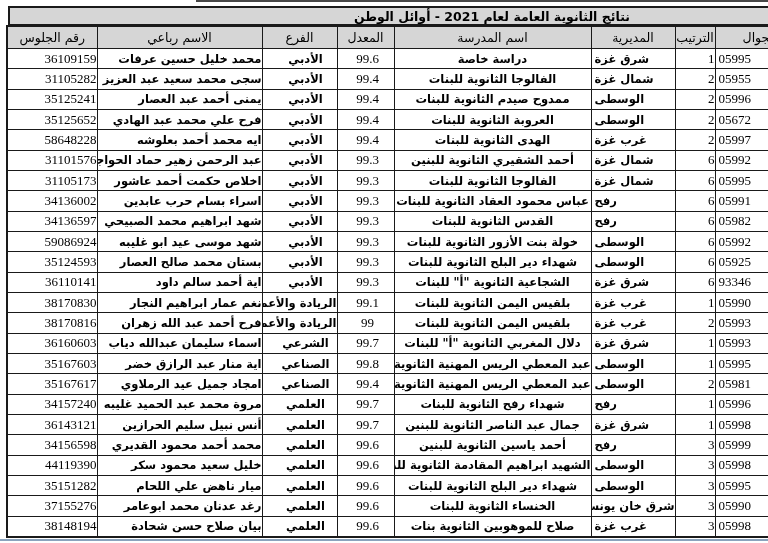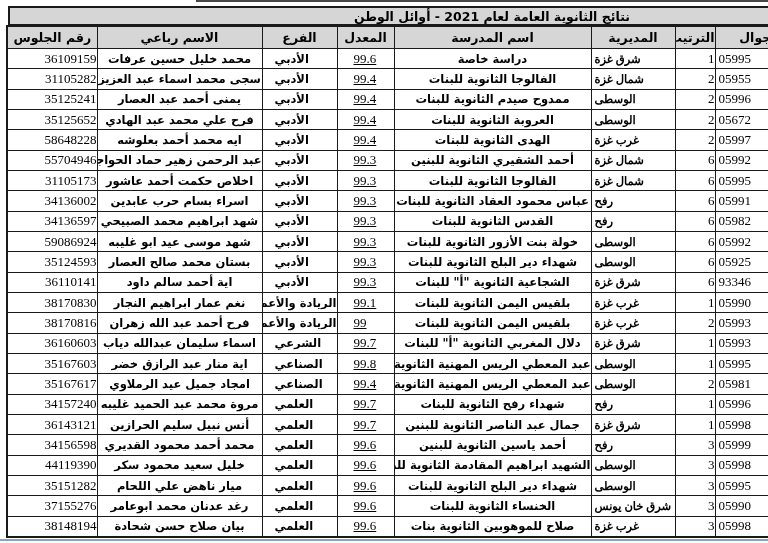--- a/index.html
+++ b/index.html
@@ -18,35 +18,35 @@
   }
   table.results{
     border-collapse:collapse;table-layout:fixed;width:798px;margin-top:-1px;
     border:2px solid #1a1a1a;
   }
   col.c-phone{width:90px}col.c-rank{width:40px}col.c-dir{width:84px}
   col.c-school{width:197px}col.c-avg{width:57px}col.c-branch{width:75px}
   col.c-name{width:165px}col.c-seat{width:90px}
   th,td{border:1px solid #1a1a1a;padding:0;white-space:nowrap;overflow:hidden;color:#000;}
   thead th{
-    background:#d6d6d6;height:21px;font-size:12.5px;font-weight:bold;text-align:center;
+    background:#d6d6d6;height:21px;font-size:12.5px;font-weight:normal;text-align:center;
     font-family:"DejaVu Sans","Liberation Sans",sans-serif;
   }
   tbody td{height:19.33px;font-size:11.5px;font-weight:bold;vertical-align:middle;}
   td.num{
     font-family:"Liberation Serif","DejaVu Serif",serif;
     font-weight:normal;font-size:13px;
   }
   td.c-phone{direction:ltr;text-align:left;padding-left:3px;}
   td.c-rank{text-align:right;padding-left:2px;}
-  td.c-dir{text-align:left;padding-left:3px;font-family:Liberation Serif, serif;}
+  td.c-dir{text-align:left;padding-left:3px;}
   td.c-school{text-align:center;}
-  td.c-avg{text-align:left;padding-left:16px;text-decoration:underline;}
-  td.c-branch{text-align:left;padding-left:12px;}
-  td.c-name{text-align:center;}
+  td.c-avg{text-align:center;padding-left:4px;}
+  td.c-branch{text-align:center;padding-left:12px;}
+  td.c-name{text-align:right;}
   td.c-seat{text-align:right;padding-left:2px;}
 </style>
 </head>
 <body>
 
 <div class="top-strip"></div>
 
 <div class="sheet">
   <div class="title-bar">نتائج الثانوية العامة لعام 2021 - أوائل الوطن</div>
 
@@ -84,21 +84,21 @@
     <td class="c-name">محمد خليل حسين عرفات</td>
     <td class="c-seat num">36109159</td>
   </tr>
         <tr>
     <td class="c-phone num">05955</td>
     <td class="c-rank num">2</td>
     <td class="c-dir">شمال غزة</td>
     <td class="c-school">الفالوجا الثانوية للبنات</td>
     <td class="c-avg num">99.4</td>
     <td class="c-branch">الأدبي</td>
-    <td class="c-name">سجى محمد اسماء عبد العزيز</td>
+    <td class="c-name">سجى محمد سعيد عبد العزيز</td>
     <td class="c-seat num">31105282</td>
   </tr>
         <tr>
     <td class="c-phone num">05996</td>
     <td class="c-rank num">2</td>
     <td class="c-dir">الوسطى</td>
     <td class="c-school">ممدوح صيدم الثانوية للبنات</td>
     <td class="c-avg num">99.4</td>
     <td class="c-branch">الأدبي</td>
     <td class="c-name">يمنى أحمد عبد العصار</td>
@@ -125,21 +125,21 @@
     <td class="c-seat num">58648228</td>
   </tr>
         <tr>
     <td class="c-phone num">05992</td>
     <td class="c-rank num">6</td>
     <td class="c-dir">شمال غزة</td>
     <td class="c-school">أحمد الشقيري الثانوية للبنين</td>
     <td class="c-avg num">99.3</td>
     <td class="c-branch">الأدبي</td>
     <td class="c-name">عبد الرحمن زهير حماد الحواجري</td>
-    <td class="c-seat num">55704946</td>
+    <td class="c-seat num">31101576</td>
   </tr>
         <tr>
     <td class="c-phone num">05995</td>
     <td class="c-rank num">6</td>
     <td class="c-dir">شمال غزة</td>
     <td class="c-school">الفالوجا الثانوية للبنات</td>
     <td class="c-avg num">99.3</td>
     <td class="c-branch">الأدبي</td>
     <td class="c-name">اخلاص حكمت أحمد عاشور</td>
     <td class="c-seat num">31105173</td>

